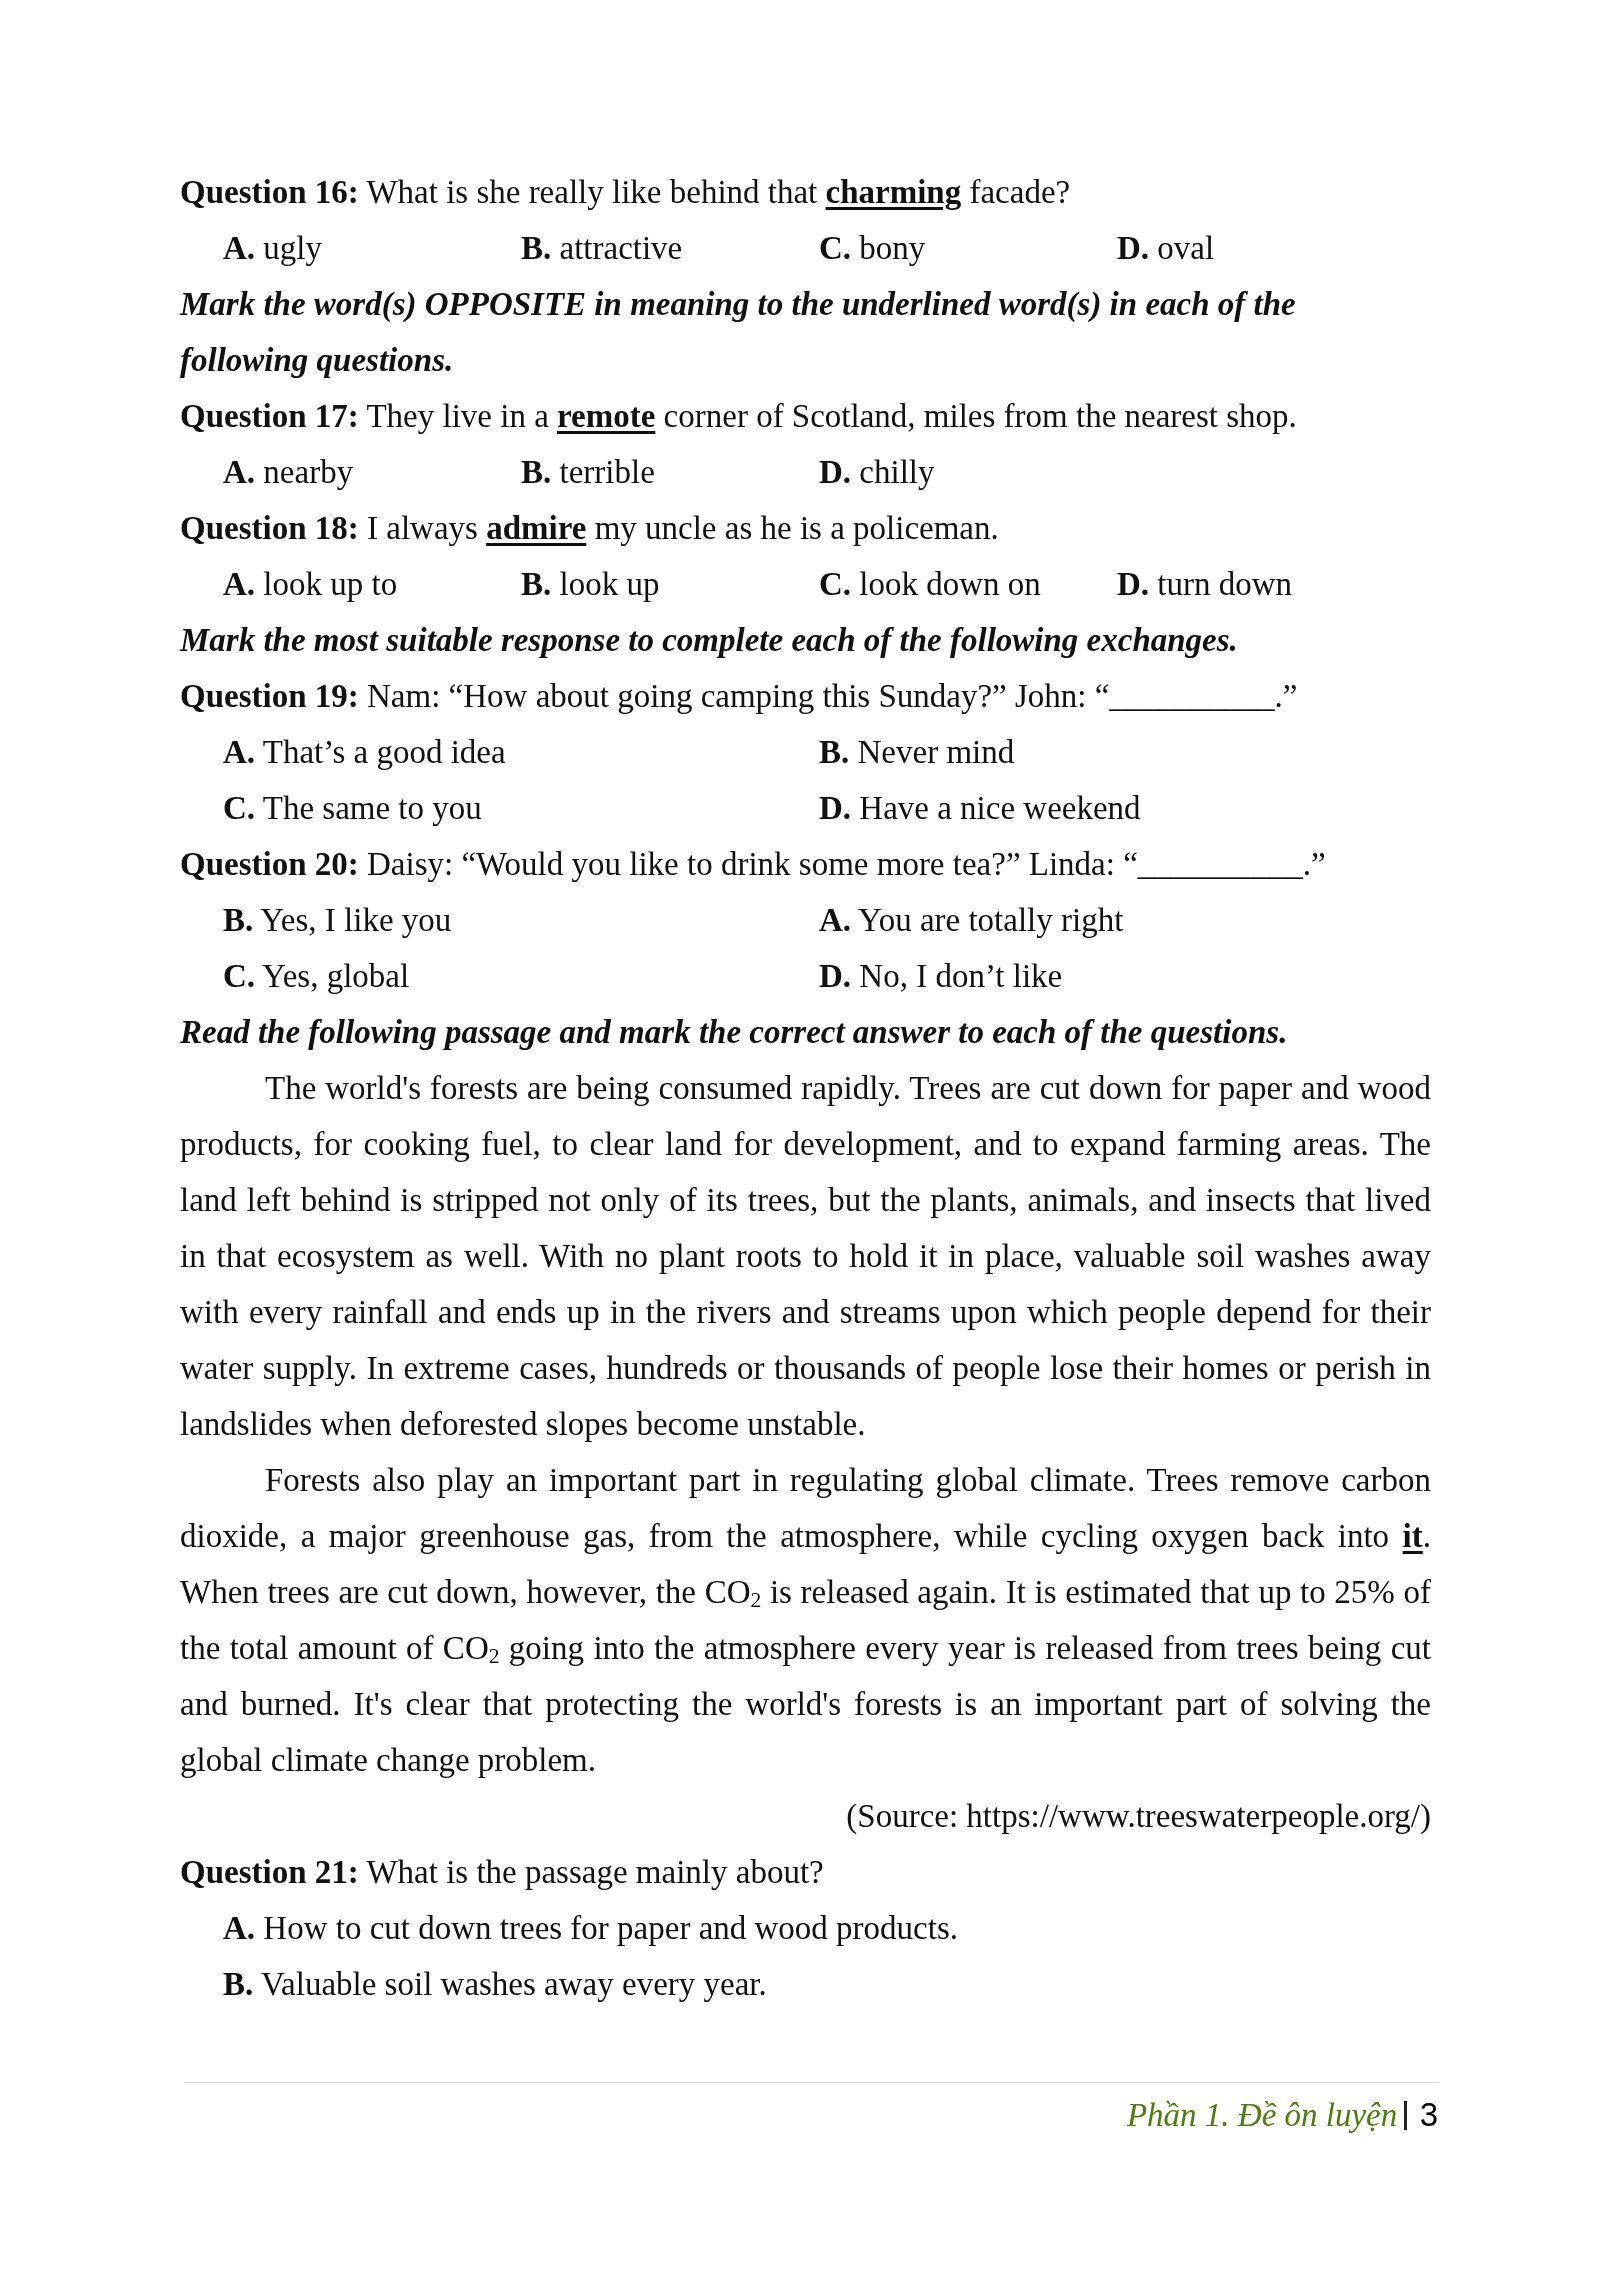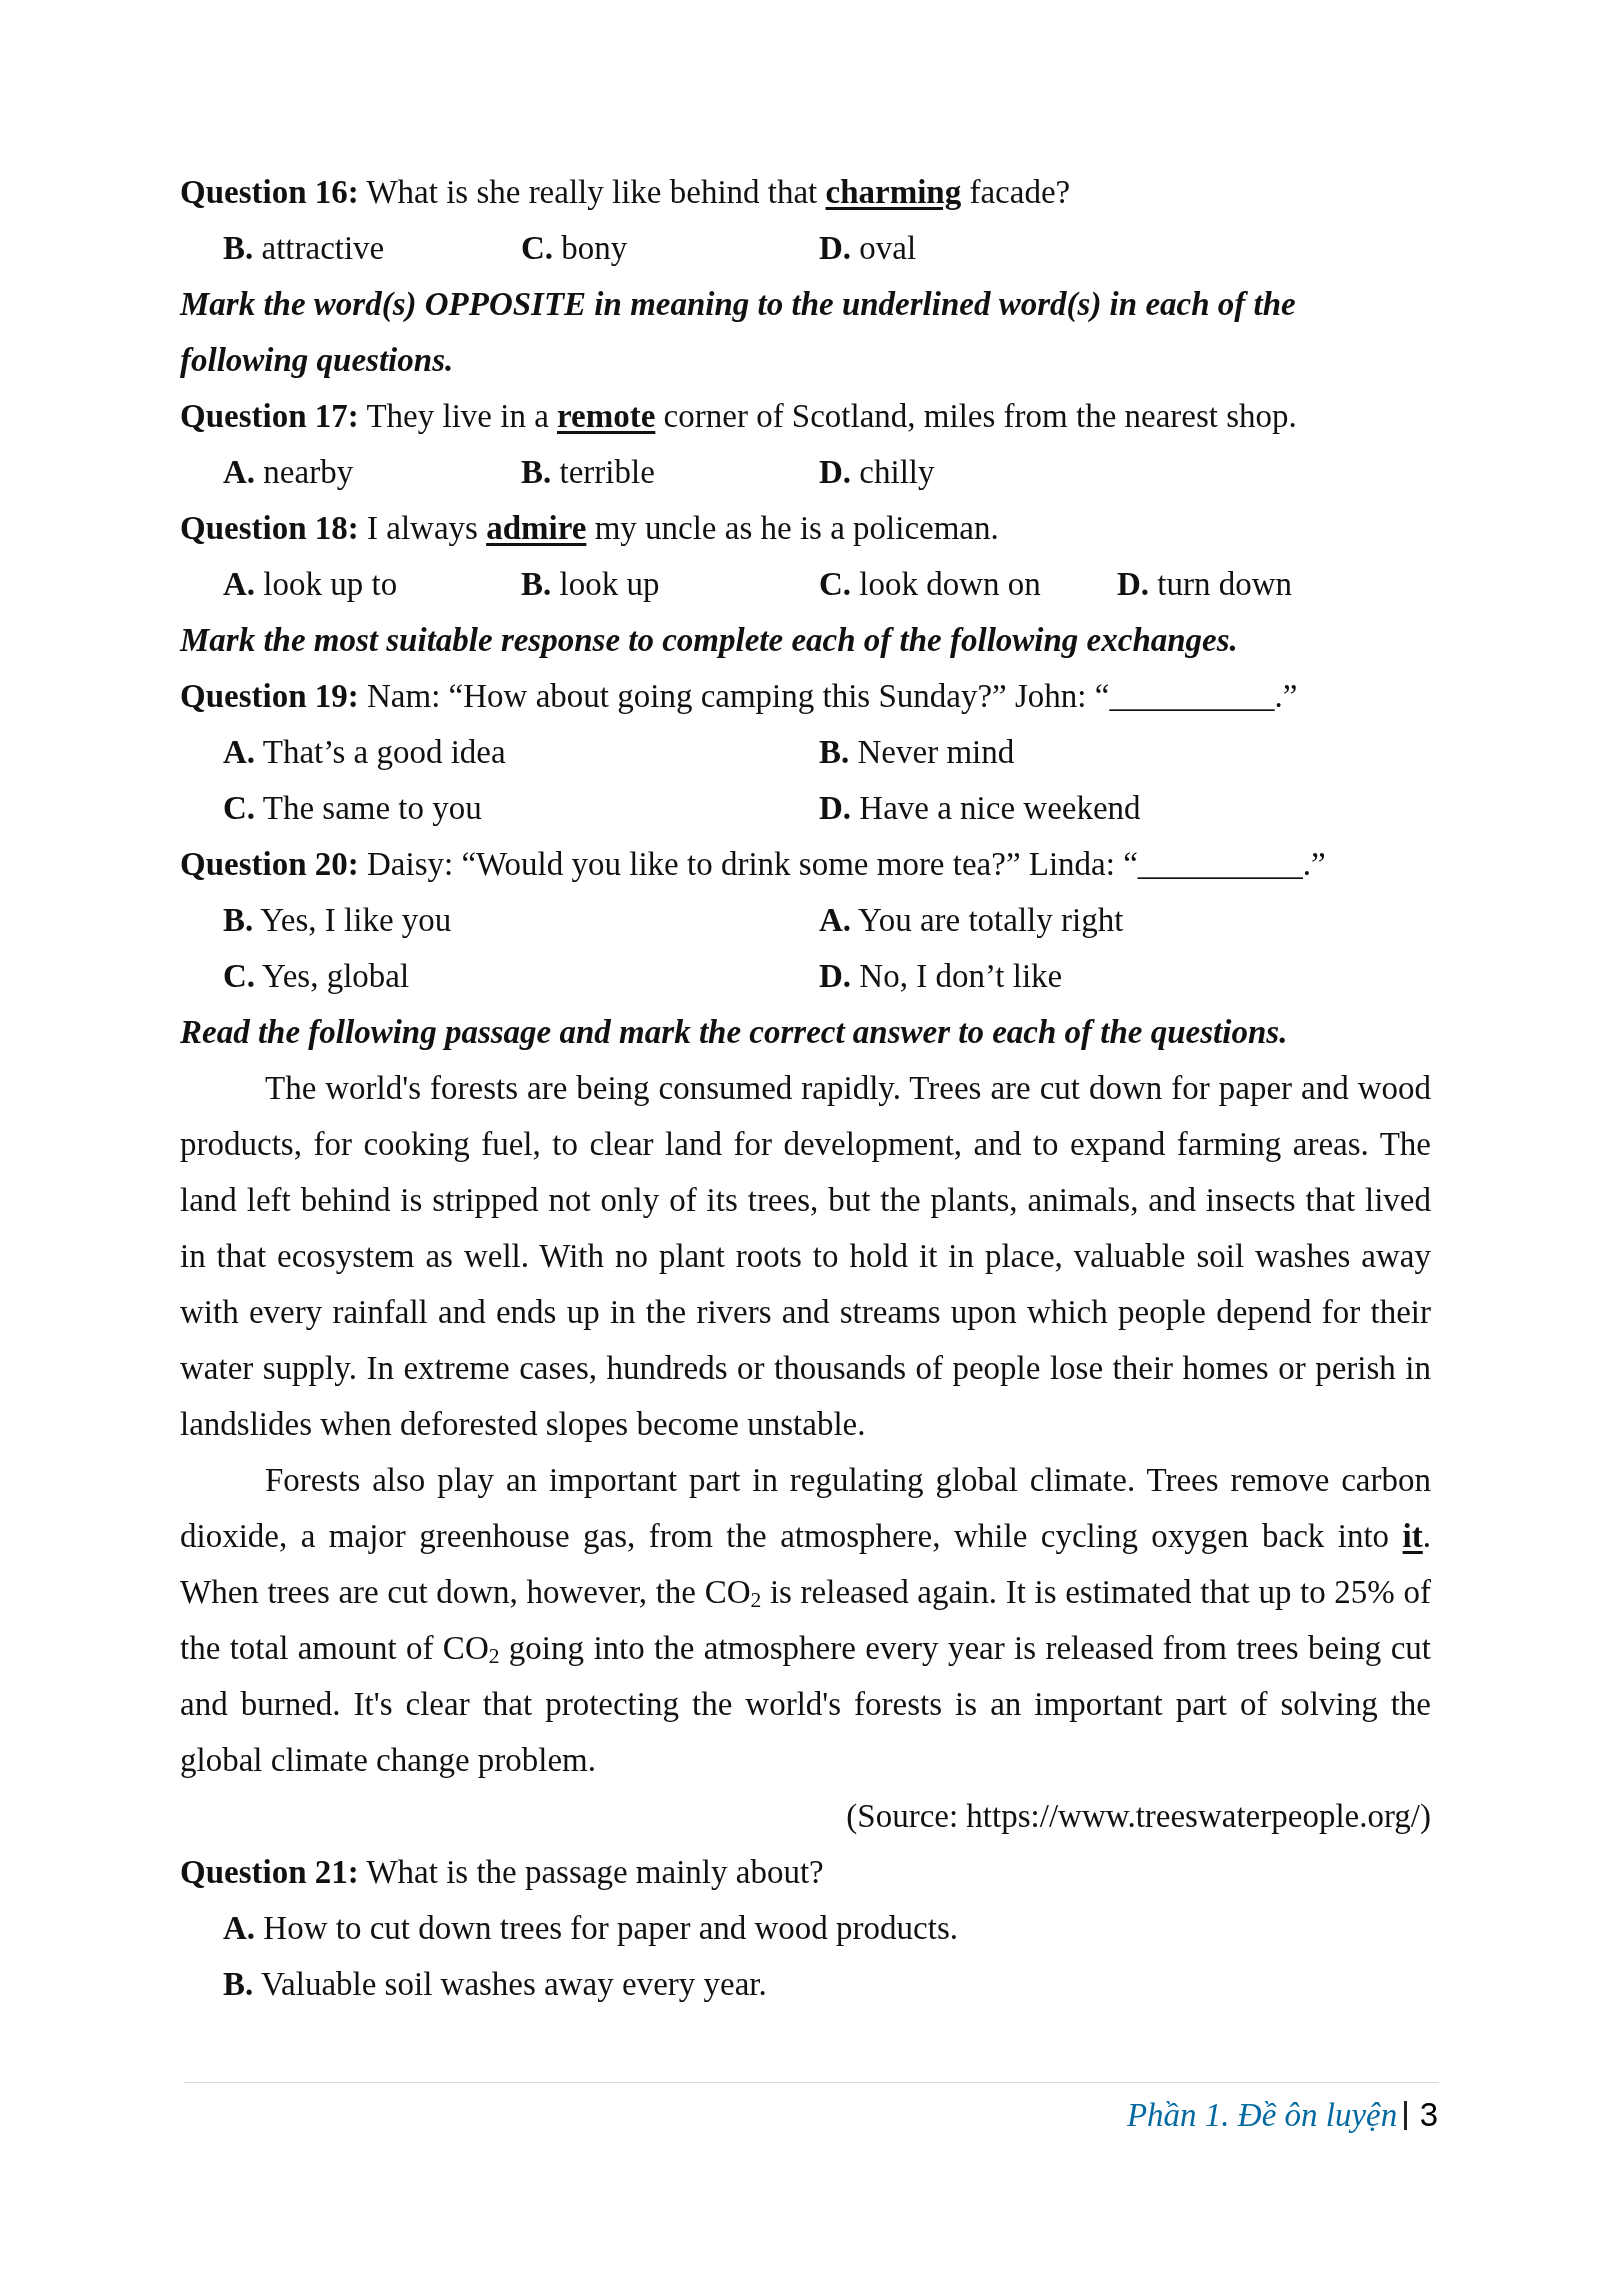--- a/index.html
+++ b/index.html
@@ -15,33 +15,34 @@
   .opts2 { display:flex; padding-left:43px; }
   .opts2 .opt { width:596px; }
   .optl { padding-left:43px; }
   .lab { font-weight:bold; }
   .para { text-align:justify; text-align-last:left; }
   .para .first { text-indent:85px; }
   .src { text-align:right; }
   sub { font-size:21.6px; vertical-align:-4.3px; line-height:0; }
   .footer-rule { position:absolute; left:184px; top:2082px; width:1255px; height:1.4px; background:#d9d9d9; }
   .footer { position:absolute; right:177px; top:2090px; font-size:33px; line-height:50px; display:flex; align-items:center; }
-  .footer .sec { font-style:italic; color:#0369a1; }
+  .footer .sec { font-style:italic; color:#4d7c0f; }
   .footer .bar { display:inline-block; width:2.2px; height:29px; background:#222; margin:0 13px 0 7.2px; }
   .footer .num { font-family:"Liberation Sans", sans-serif; font-size:33px; color:#000; }
 </style>
 </head>
 <body>
 
 <div class="page">
 
   <div class="line q">
     <b>Question 16:</b><span> What is she really like behind that </span><span class="u">charming</span><span> facade?</span>
   </div>
   <div class="line opts4">
+    <div class="opt"><span class="lab">A.</span><span> ugly</span></div>
     <div class="opt"><span class="lab">B.</span><span> attractive</span></div>
     <div class="opt"><span class="lab">C.</span><span> bony</span></div>
     <div class="opt"><span class="lab">D.</span><span> oval</span></div>
   </div>
 
   <div class="instr">Mark the word(s) OPPOSITE in meaning to the underlined word(s) in each of the following questions.</div>
 
   <div class="line q">
     <b>Question 17:</b><span> They live in a </span><span class="u">remote</span><span> corner of Scotland, miles from the nearest shop.</span>
   </div>

